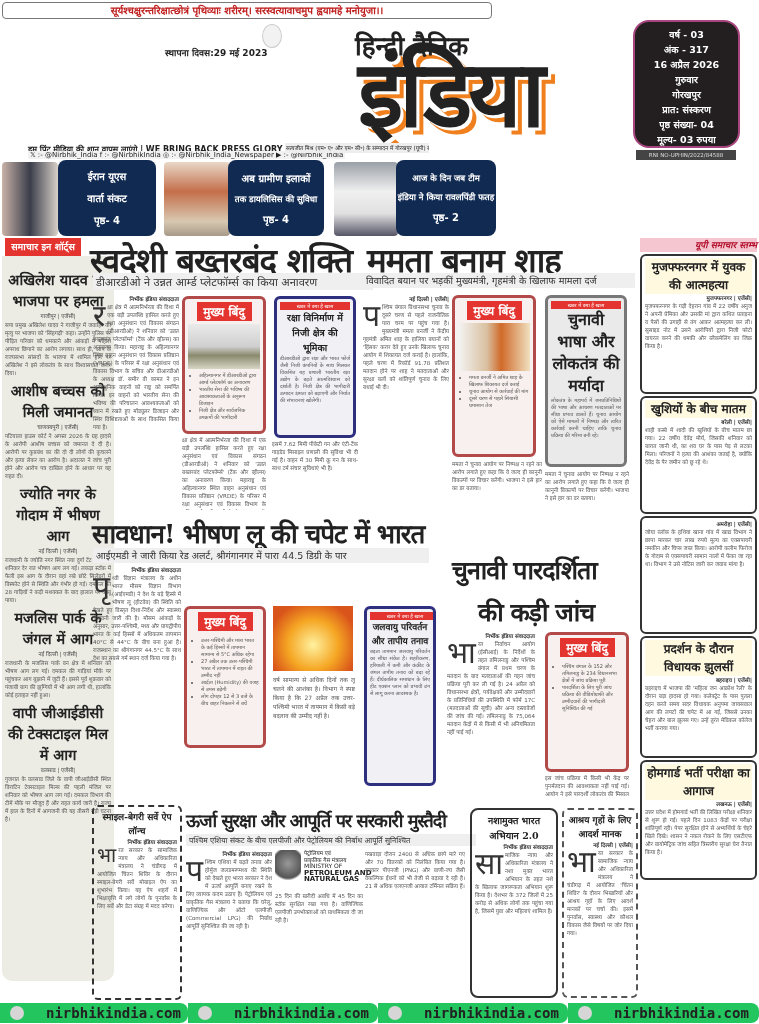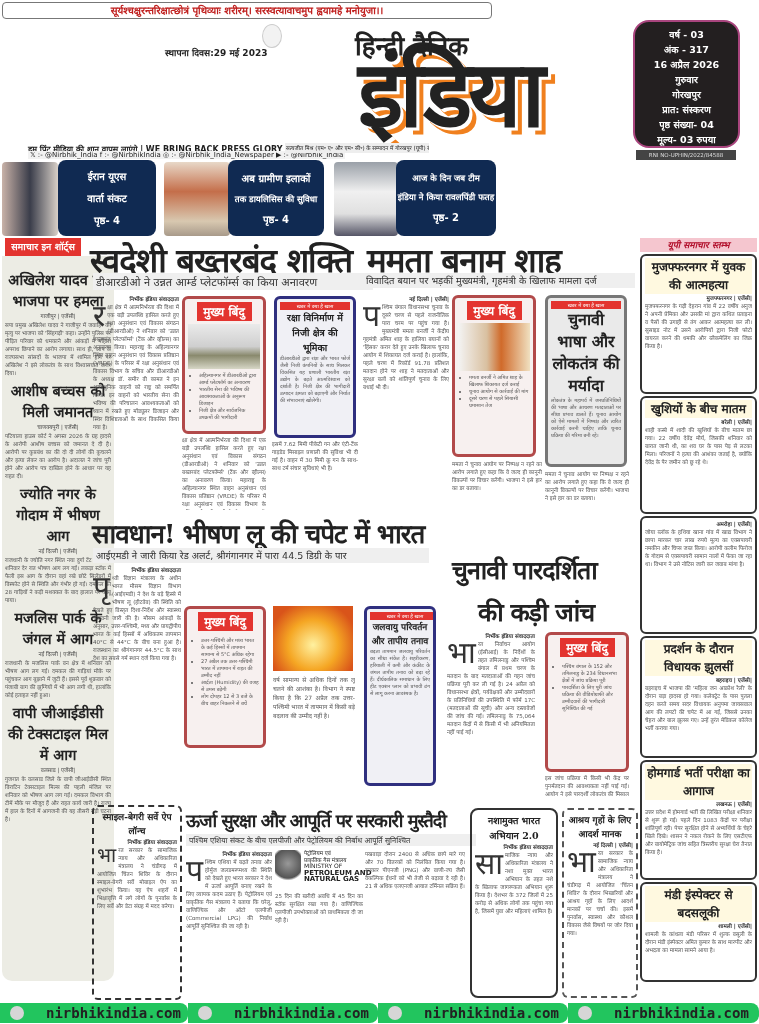--- a/index.html
+++ b/index.html
@@ -30,21 +30,21 @@
 .dropcap{float:left;font-size:30px;line-height:26px;font-family:"DejaVu Serif",serif;margin-right:2px;color:#333}
 .points{border:3px solid #b24a4a;background:#f7f0ef;border-radius:6px;overflow:hidden}
 .points-label{background:#e3342f;color:#fff;font-size:12px;font-weight:bold;text-align:center;margin:3px auto;width:55px;padding:1px}
 .points ul{font-size:5px;line-height:7px;color:#555;padding:3px 4px 3px 14px}
 .special{border:3px solid #2f2f7f;background:#f0f0f5;border-radius:6px;overflow:hidden;padding:3px}
 .special.grey{border-color:#777;background:#eaeaea}
 .sp-label{background:#e3342f;color:#fff;font-size:5px;text-align:center;width:70px;margin:0 auto;padding:1px}
 .sp-head{font-family:"DejaVu Serif",serif;font-weight:bold;text-align:center;font-size:16px;line-height:22px;color:#222}
 .sp-body{font-size:5px;line-height:7px;color:#555;text-align:justify}
 .rightcol{left:640px;top:238px;width:117px}
-.rc-label{height:14px;background:#f5c6cf;font-size:9px;font-weight:bold;text-align:center;color:#b2102c;font-style:italic}
+.rc-label{height:14px;background:#f5c6cf;font-size:9px;font-weight:bold;text-align:right;color:#b2102c;font-style:italic}
 .rc-box{border:2px solid #333;border-radius:6px;padding:2px 3px;margin-top:2px;background:#fff}
 .rc-head{font-family:"DejaVu Serif",serif;font-weight:bold;font-size:12px;line-height:18px;text-align:center;color:#222;background:#fff9e0}
 .dashed{border:2px dashed #333;border-radius:6px;padding:3px}
 .footer{top:1003px;height:20px;background:#22c55e;border-radius:0 8px 8px 0;font-family:"DejaVu Sans Mono",monospace;font-weight:bold;color:#222;font-size:14px;display:flex;align-items:center}
 .footer .fl{width:14px;height:14px;border-radius:50%;background:#d6d6d6;margin:0 22px 0 10px}
 .img-tank{background:linear-gradient(180deg,#eaeaea 0%,#cfcfcf 50%,#8a8a6e 70%,#d6d6c6 100%)}
 </style>
 </head>
 <body>
 
@@ -262,25 +262,20 @@
   <div class="rc-box" style="height:122px">
     <div class="rc-head">प्रदर्शन के दौरान विधायक झुलसीं</div>
     <div class="byline">बहराइच | एजेंसी|</div>
     <div class="body" style="height:64px">बहराइच में भाजपा की 'महिला जन आक्रोश रैली' के दौरान बड़ा हादसा हो गया। कलेक्ट्रेट के पास पुतला दहन करते समय सदर विधायक अनुपमा जायसवाल आग की लपटों की चपेट में आ गईं, जिससे उनका चेहरा और बाल झुलस गए। उन्हें तुरंत मेडिकल कॉलेज भर्ती कराया गया।</div>
   </div>
   <div class="rc-box" style="height:120px">
     <div class="rc-head">होमगार्ड भर्ती परीक्षा का आगाज</div>
     <div class="byline">लखनऊ | एजेंसी|</div>
     <div class="body" style="height:62px">उत्तर प्रदेश में होमगार्ड भर्ती की लिखित परीक्षा शनिवार से शुरू हो गई। पहले दिन 1083 केंद्रों पर परीक्षा शांतिपूर्ण रही। पेपर सुरक्षित होने से अभ्यर्थियों के चेहरे खिले दिखे। शासन ने नकल रोकने के लिए एसटीएफ और बायोमेट्रिक जांच सहित त्रिस्तरीय सुरक्षा घेरा तैनात किया है।</div>
   </div>
-  <div class="rc-box" style="height:100px">
-    <div class="rc-head">मंडी इंस्पेक्टर से बदसलूकी</div>
-    <div class="byline">शामली | एजेंसी|</div>
-    <div class="body" style="height:40px">शामली के कांधला मंडी परिसर में शुल्क वसूली के दौरान मंडी इंस्पेक्टर अमित कुमार के साथ मारपीट और अभद्रता का मामला सामने आया है।</div>
-  </div>
 </div>
 
 <div class="abs footer" style="left:0;width:188px">
     <span class="fl"></span>
     <span>nirbhikindia.com</span>
   </div>
 <div class="abs footer" style="left:188px;width:190px">
     <span class="fl"></span>
     <span>nirbhikindia.com</span>
   </div>

